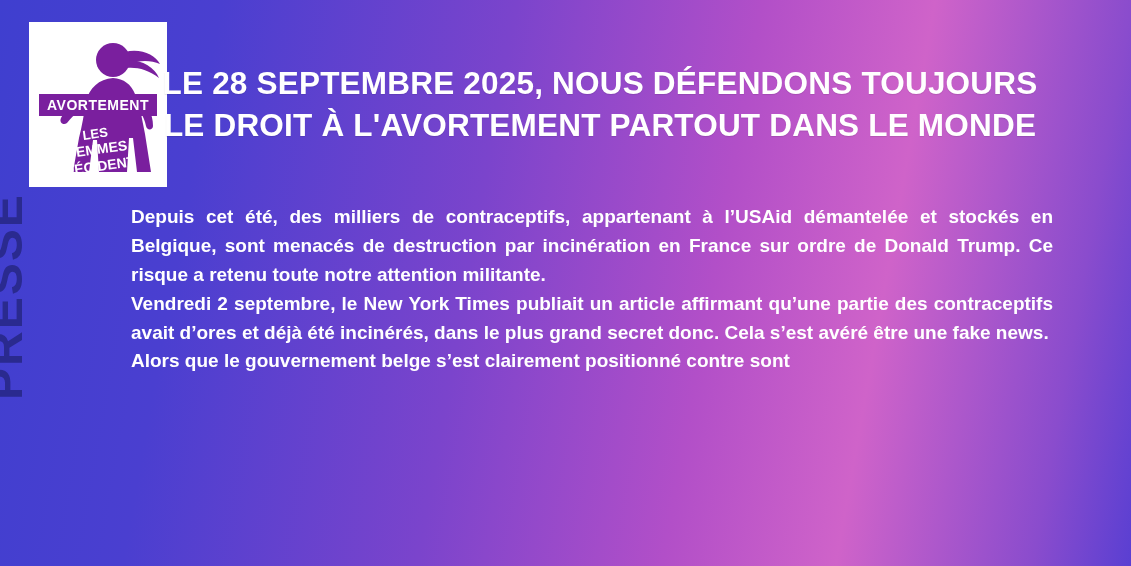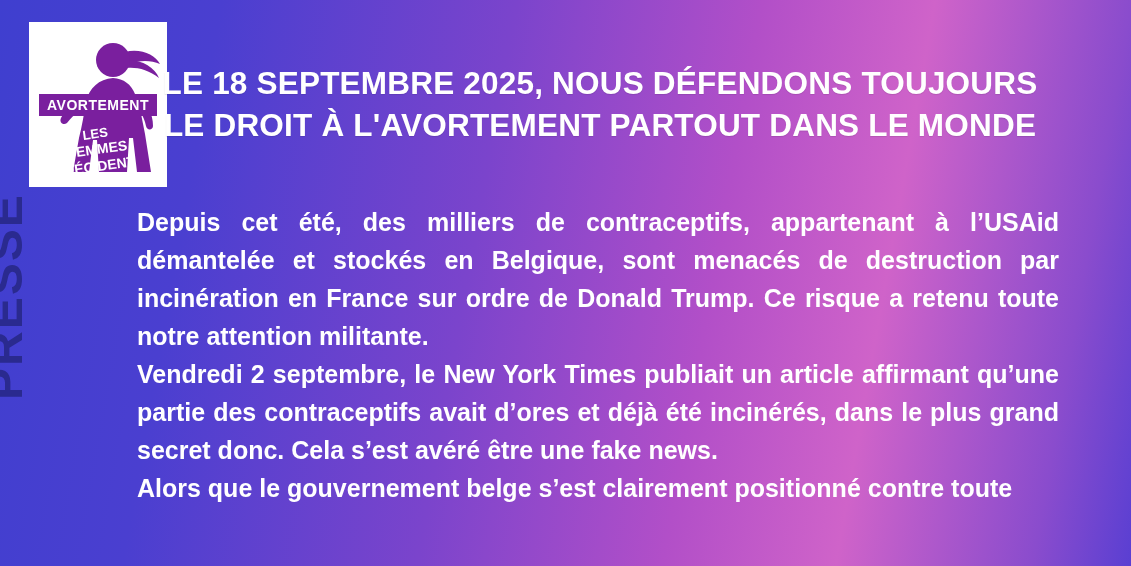--- a/index.html
+++ b/index.html
@@ -61,25 +61,25 @@
     color: #ffffff;
     font-size: 31.5px;
     font-weight: bold;
     line-height: 1.33;
     letter-spacing: 0.2px;
     text-shadow: 0 1px 1px rgba(0,0,0,0.10);
   }
   
   .body-copy {
     position: absolute;
-    left: 137px;
+    left: 131px;
     top: 203px;
     width: 922px;
     color: #ffffff;
-    font-size: 25px;
+    font-size: 19px;
     font-weight: bold;
     line-height: 1.52;
     text-align: justify;
     text-justify: inter-word;
   }
   .body-copy p {
     margin: 0;
   }
   .body-copy p:last-child {
     text-align: justify;
@@ -126,21 +126,21 @@
       <g transform="rotate(-8 69 132)">
         <text x="69" y="116" font-family="Liberation Sans, sans-serif" font-size="13" font-weight="bold" fill="#ffffff" text-anchor="middle">LES</text>
         <text x="69" y="132" font-family="Liberation Sans, sans-serif" font-size="14" font-weight="bold" fill="#ffffff" text-anchor="middle">FEMMES</text>
         <text x="69" y="149" font-family="Liberation Sans, sans-serif" font-size="14" font-weight="bold" fill="#ffffff" text-anchor="middle">DÉCIDENT</text>
       </g>
     </svg>
   </div>
 
   <div class="side-word">PRESSE</div>
 
-  <h1 class="title">LE 18 SEPTEMBRE 2025, NOUS  DÉFENDONS TOUJOURS LE DROIT À L'AVORTEMENT PARTOUT DANS LE MONDE</h1>
+  <h1 class="title">LE 28 SEPTEMBRE 2025, NOUS  DÉFENDONS TOUJOURS LE DROIT À L'AVORTEMENT PARTOUT DANS LE MONDE</h1>
 
   <div class="body-copy">
     <p>Depuis cet été, des milliers de contraceptifs, appartenant à l’USAid démantelée et stockés en Belgique, sont menacés de destruction par incinération en France sur ordre de Donald Trump. Ce risque a retenu toute notre attention militante.</p>
     <p>Vendredi 2 septembre, le New York Times publiait un article affirmant qu’une partie des contraceptifs avait d’ores et déjà été incinérés, dans le plus grand secret donc. Cela s’est avéré être une fake news.</p>
-    <p>Alors que le gouvernement belge s’est clairement positionné contre toute</p>
+    <p>Alors que le gouvernement belge s’est clairement positionné contre sont</p>
   </div>
 
 </div>
 
 </body></html>

